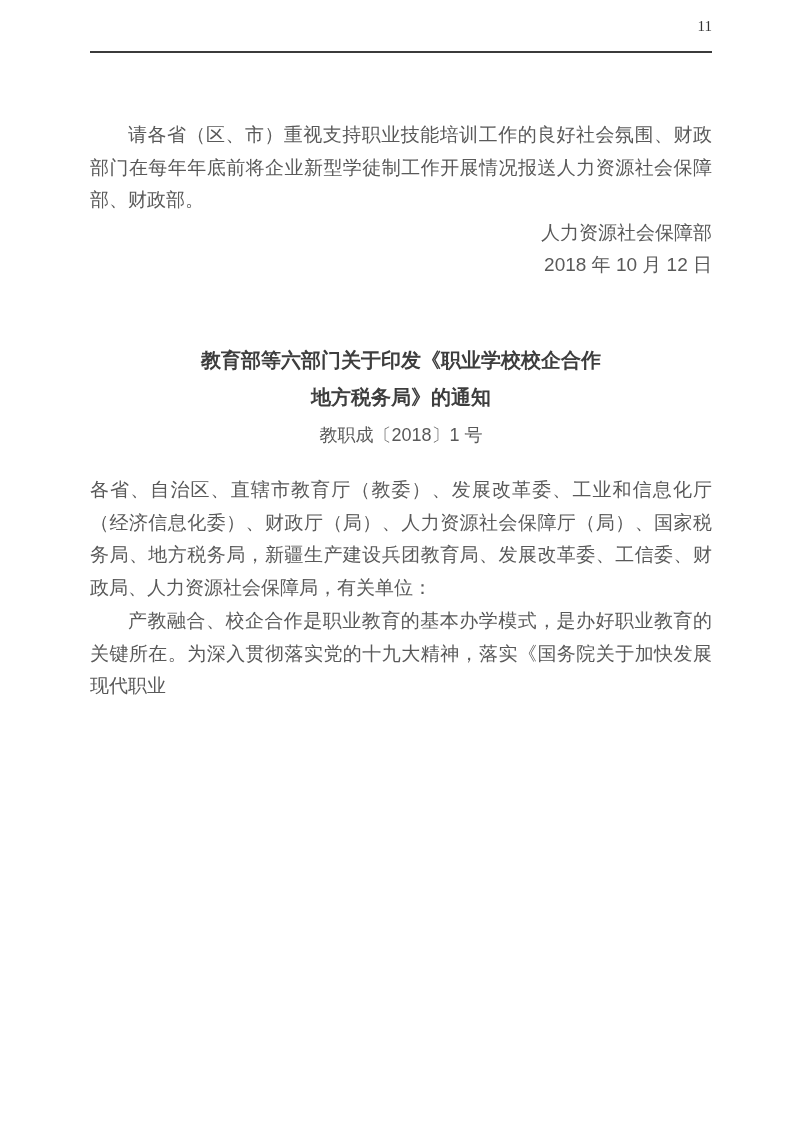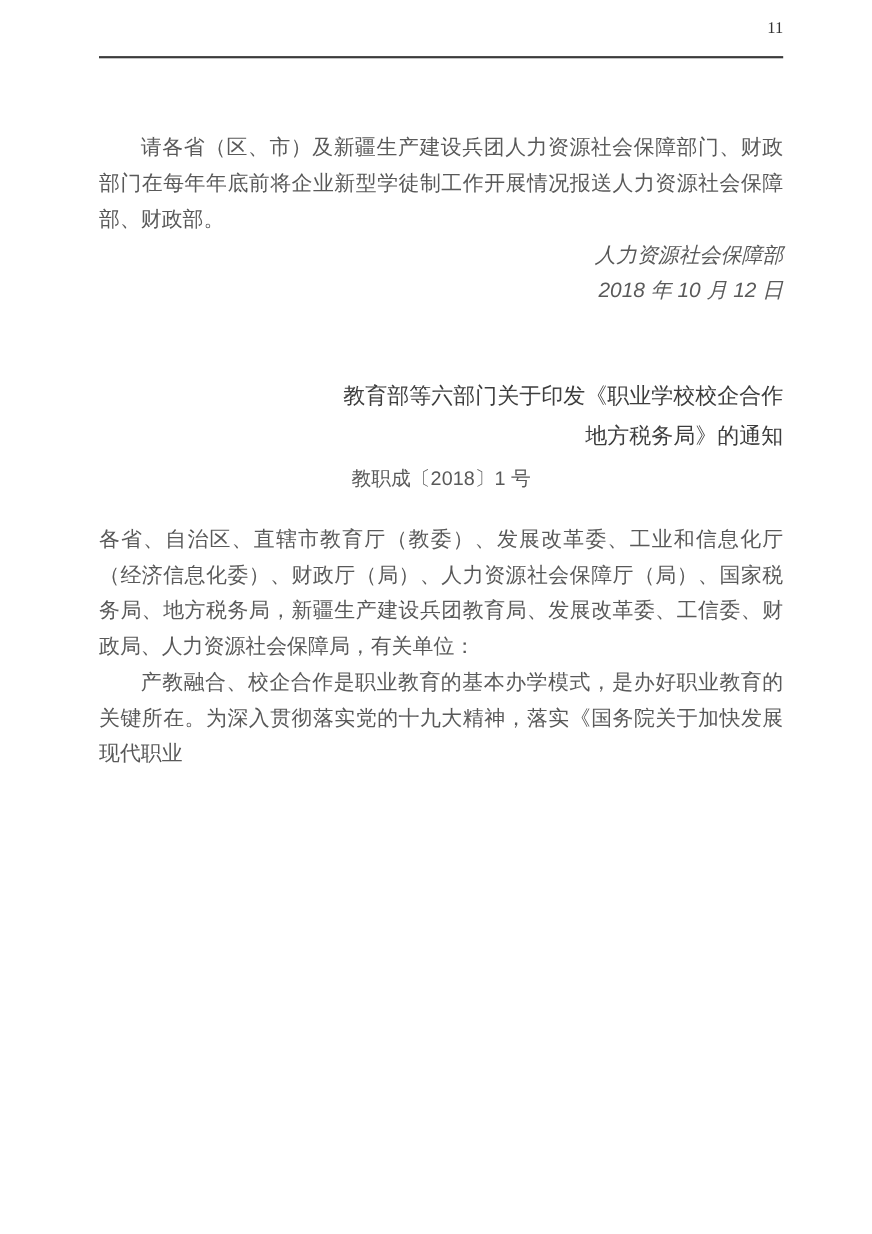--- a/index.html
+++ b/index.html
@@ -42,26 +42,25 @@
     margin: 0;
     text-align: justify;
     text-indent: 2em;
   }
   p.closing-para {
     margin-top: 28px;
   }
   .sig-line {
     margin: 0;
     text-align: right;
-    font-style: italic;
   }
   .doc-title {
     margin: 60px 0 0 0;
-    text-align: right;
-    font-weight: normal;
+    text-align: center;
+    font-weight: bold;
     font-size: 20px;
     line-height: 37px;
     color: #3d3d3d;
   }
   .doc-number {
     margin: 3px 0 0 0;
     text-align: center;
     font-size: 18px;
     line-height: 32.5px;
   }
@@ -77,21 +76,21 @@
 <div class="page">
 
   <div class="page-number">11</div>
 
   <hr class="top-rule">
 
   <div class="content">
 
 
 
-    <p class="para closing-para">请各省（区、市）及新疆生产建设兵团人力资源社会保障部门、财政部门在每年年底前将企业新型学徒制工作开展情况报送人力资源社会保障部、财政部。</p>
+    <p class="para closing-para">请各省（区、市）重视支持职业技能培训工作的良好社会氛围、财政部门在每年年底前将企业新型学徒制工作开展情况报送人力资源社会保障部、财政部。</p>
 
     <div>
       <p class="sig-line">人力资源社会保障部</p>
       <p class="sig-line">2018 年 10 月 12 日</p>
     </div>
 
     <h1 class="doc-title">
       <span style="display:block">教育部等六部门关于印发《职业学校校企合作</span>
       <span style="display:block">地方税务局》的通知</span>
     </h1>

